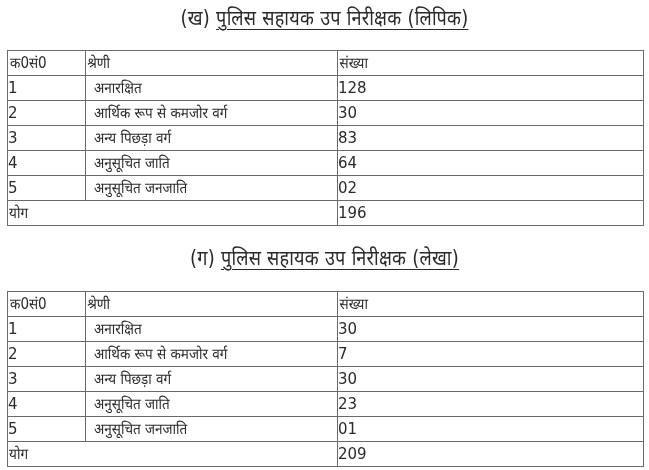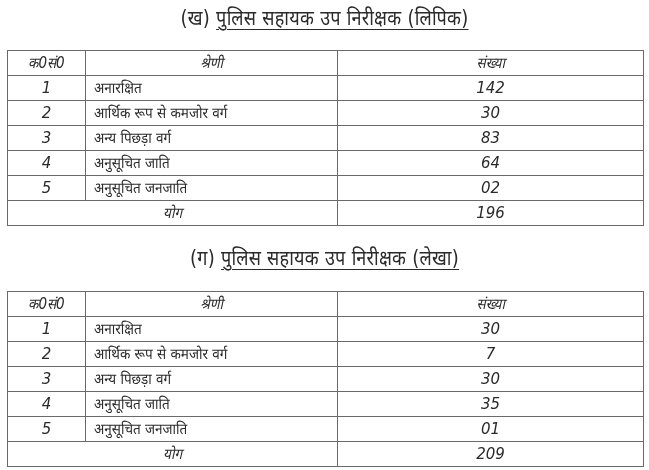--- a/index.html
+++ b/index.html
@@ -15,21 +15,21 @@
   .section-title .u { text-decoration: underline; text-underline-offset: 4px; text-decoration-thickness: 1px; }
   table.grid {
     position: absolute; left: 7px; width: 636px; border-collapse: collapse;
     font-size: 15px; table-layout: fixed;
   }
   table.grid td, table.grid th {
     border: 1px solid #6a6a6a; height: 24px; padding: 0; font-weight: normal;
     line-height: 24px; white-space: nowrap; overflow: hidden;
   }
   col.c1 { width: 78px; } col.c2 { width: 252px; } col.c3 { width: 306px; }
-  .center { text-align: center; font-style: italic; }
+  .center { text-align: left; }
   .left { text-align: left; padding-left: 8px !important; margin-top: 40px; }
   .txt { display: inline-block; transform: scaleX(0.9); transform-origin: left center; }
   .ctr { display: inline-block; transform: scaleX(0.9); transform-origin: center; }
   #t1-title { top: 4px; }
   #t1 { top: 50px; }
   #t2-title { top: 244px; }
   #t2 { top: 291px; }
 </style>
 </head>
 <body>
@@ -47,21 +47,21 @@
     </colgroup>
   <tbody>
       <tr>
     <th class="center"><span class="ctr">क0सं0</span></th>
     <th class="center"><span class="ctr">श्रेणी</span></th>
     <th class="center"><span class="ctr">संख्या</span></th>
   </tr>
   <tr>
     <td class="center">1</td>
     <td class="left"><span class="txt">अनारक्षित</span></td>
-    <td class="center">142</td>
+    <td class="center">128</td>
   </tr>
   <tr>
     <td class="center">2</td>
     <td class="left"><span class="txt">आर्थिक रूप से कमजोर वर्ग</span></td>
     <td class="center">30</td>
   </tr>
   <tr>
     <td class="center">3</td>
     <td class="left"><span class="txt">अन्य पिछड़ा वर्ग</span></td>
     <td class="center">83</td>
@@ -111,21 +111,21 @@
     <td class="center">7</td>
   </tr>
   <tr>
     <td class="center">3</td>
     <td class="left"><span class="txt">अन्य पिछड़ा वर्ग</span></td>
     <td class="center">30</td>
   </tr>
   <tr>
     <td class="center">4</td>
     <td class="left"><span class="txt">अनुसूचित जाति</span></td>
-    <td class="center">35</td>
+    <td class="center">23</td>
   </tr>
   <tr>
     <td class="center">5</td>
     <td class="left"><span class="txt">अनुसूचित जनजाति</span></td>
     <td class="center">01</td>
   </tr>
   <tr>
     <td class="center" colspan="2"><span class="ctr">योग</span></td>
     <td class="center">209</td>
   </tr>

